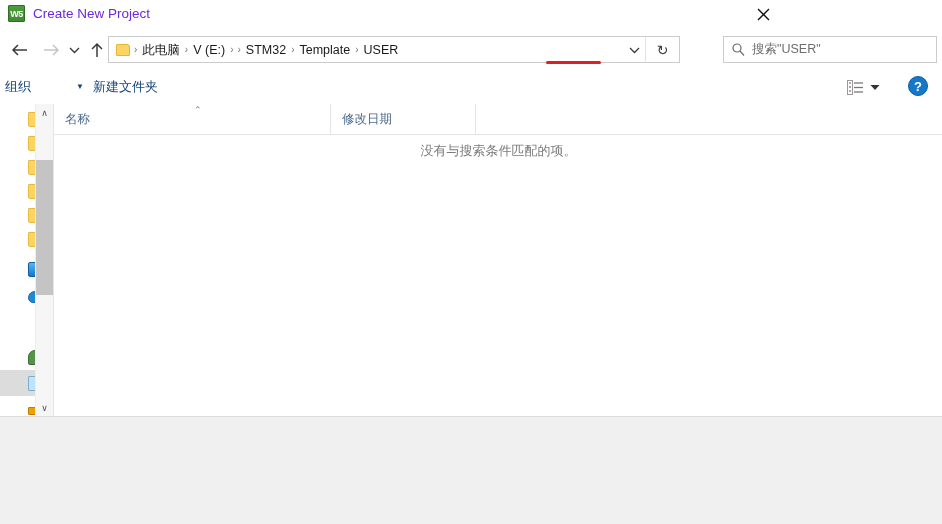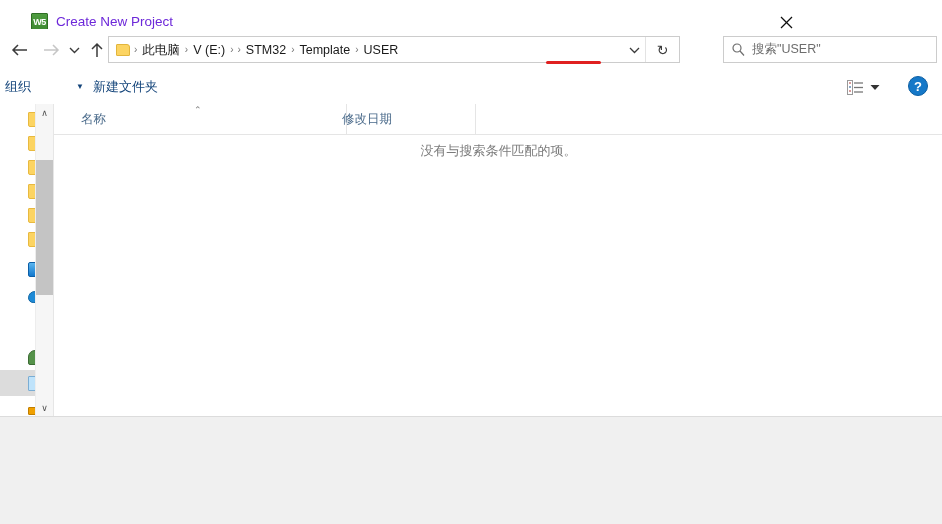--- a/index.html
+++ b/index.html
@@ -7,23 +7,22 @@
     width:942px;height:524px;
     background:#ffffff;
     font-family:"Liberation Sans","DejaVu Sans",sans-serif;
     font-size:12.5px;
     color:#000000;
     overflow:hidden;
     position:relative;
   }
   
   .titlebar{
-    position:absolute;left:0;top:8px;width:786px;height:29px;
+    position:absolute;left:0;top:0;width:786px;height:29px;
     background:#ffffff;
-    margin-left:23px;
   }
   .title-icon{
     position:absolute;left:8px;top:5px;width:17px;height:17px;
     background:linear-gradient(#4e9c3f,#3f8a32);
     border:1px solid #2e6e24;border-radius:1px;
     color:#ffffff;font-size:9px;font-weight:bold;
     line-height:17px;text-align:center;
     letter-spacing:-0.5px;
     box-sizing:border-box;
   }
@@ -329,21 +328,21 @@
 </div>
 
 <div class="side-scroll">
   <div class="ss-up">∧</div>
   <div class="ss-thumb"></div>
   <div class="ss-down">∨</div>
 </div>
 
 <div class="filelist">
   <div class="colhead">
-    <div class="colcell" style="left:16px;width:277px;">名称</div>
+    <div class="colcell" style="left:0px;width:277px;">名称</div>
     <div class="colcell" style="left:277px;width:145px;">修改日期</div>
     <div class="sort-mark">⌃</div>
   </div>
   <div class="emptymsg">没有与搜索条件匹配的项。</div>
 </div>
 
 <div class="formpanel">
   
   
 

